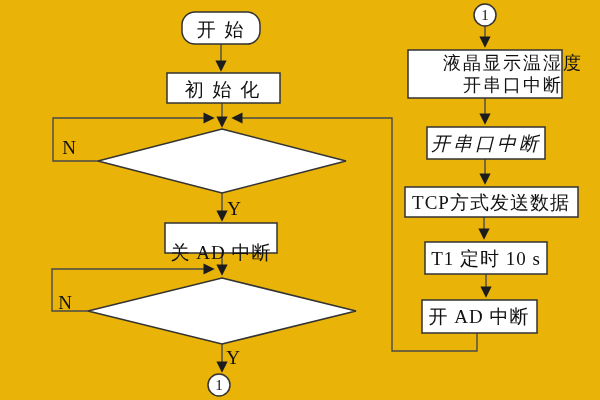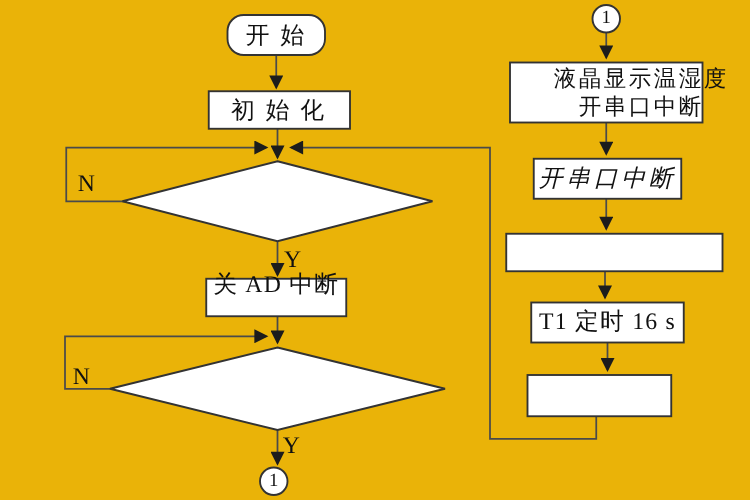--- a/index.html
+++ b/index.html
@@ -60,25 +60,27 @@
     <rect class="node-shape" x="427" y="127" width="118" height="32"></rect>
     <rect class="node-shape" x="405" y="187" width="173" height="30"></rect>
     <rect class="node-shape" x="425" y="242" width="122" height="32"></rect>
     <rect class="node-shape" x="422" y="300" width="115" height="33"></rect>
   </svg>
 
   <div class="lbl ls2" style="left:221px; top:29px;">开 始</div>
   <div class="lbl ls2" style="left:223px; top:89px;">初 始 化</div>
   <div class="lbl branch" style="left:69px;  top:147px;">N</div>
   <div class="lbl branch" style="left:234px; top:208px;">Y</div>
-  <div class="lbl ls1" style="left:221px; top:228px;">关 AD 中断</div>
+  <div class="lbl ls1" style="left:221px; top:252px;">关 AD 中断</div>
   <div class="lbl branch" style="left:65px;  top:302px;">N</div>
   <div class="lbl branch" style="left:233px; top:357px;">Y</div>
   <div class="lbl conn-num" style="left:219px; top:385px;">1</div>
 
   <div class="lbl conn-num" style="left:485px; top:15px;">1</div>
   <div class="lbl two-line" style="left:513px; top:74px;">
     <div>液晶显示温湿度</div>
     <div>开串口中断</div>
   </div>
   <div class="lbl ls3" style="left:486px; top:143px;">开串口中断</div>
-  <div class="lbl ls1" style="left:486px; top:258px;">T1 定时 16 s</div>
+  <div class="lbl ls1" style="left:491px; top:202px;">TCP方式发送数据</div>
+  <div class="lbl ls1" style="left:486px; top:258px;">T1 定时 10 s</div>
+  <div class="lbl ls1" style="left:479px; top:316px;">开 AD 中断</div>
 </div>
 
 </body></html>

